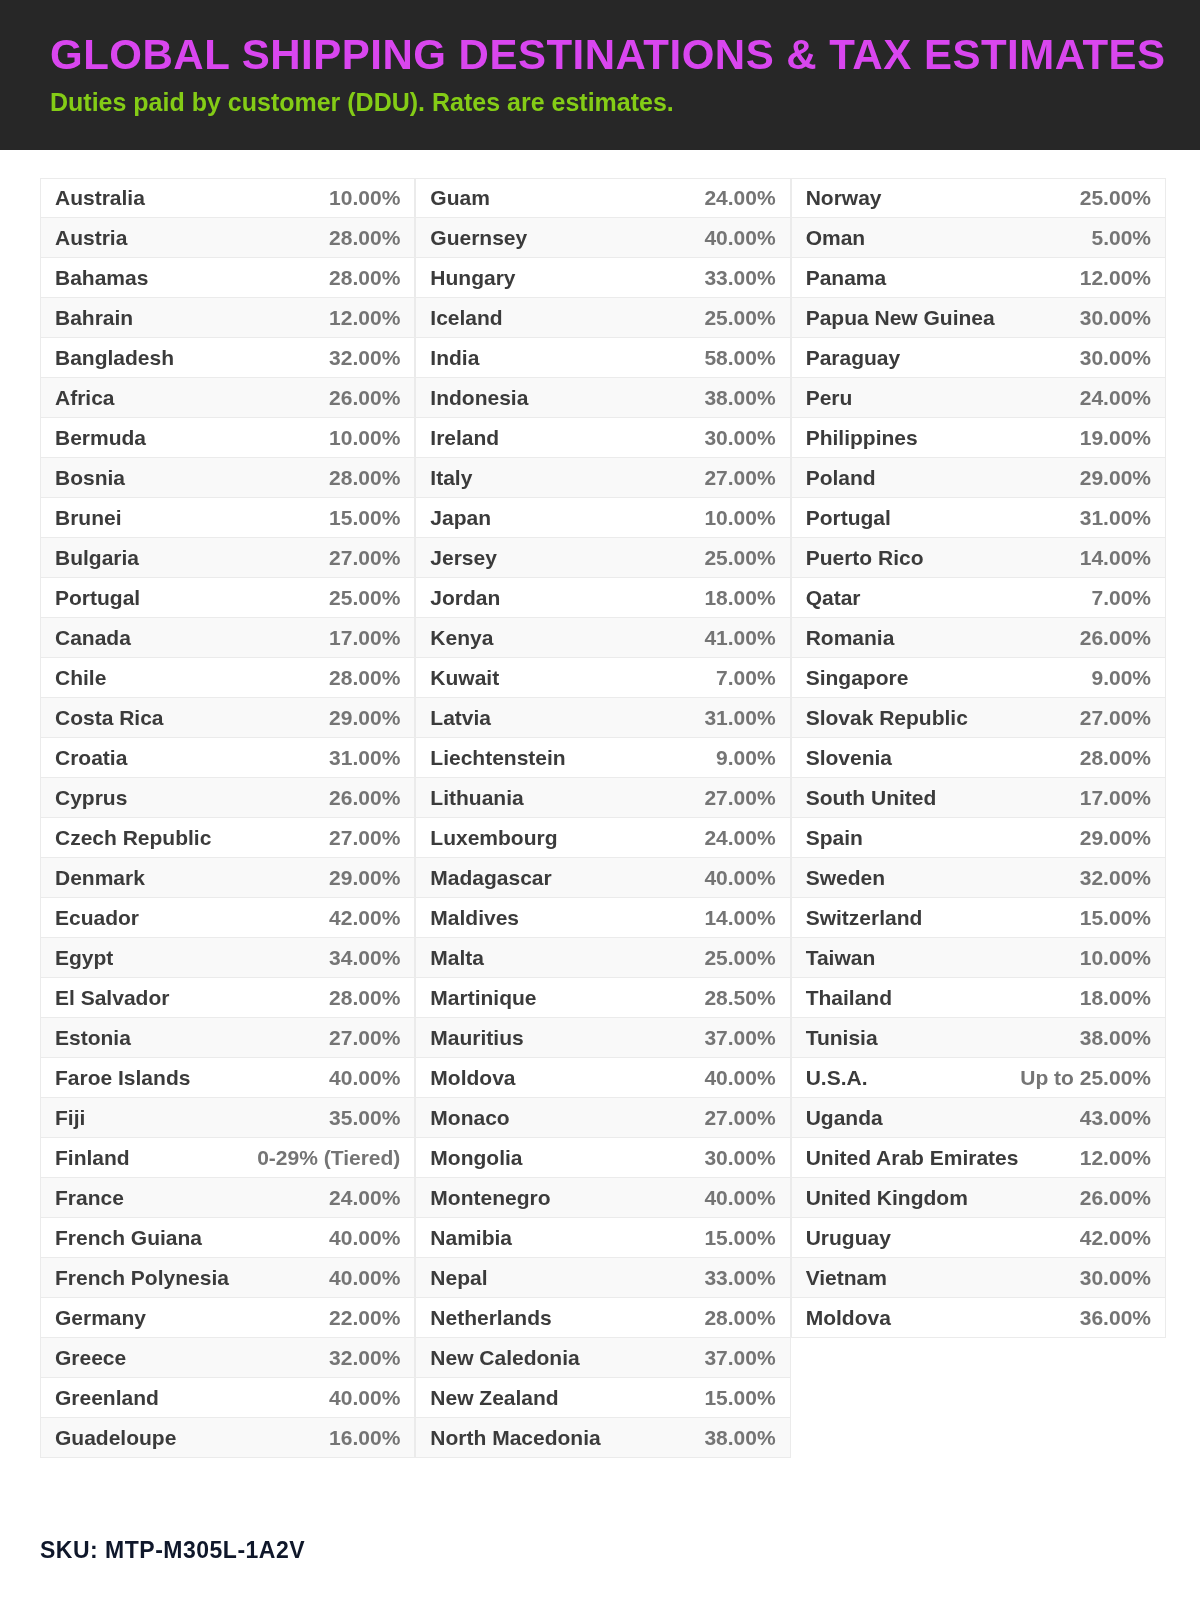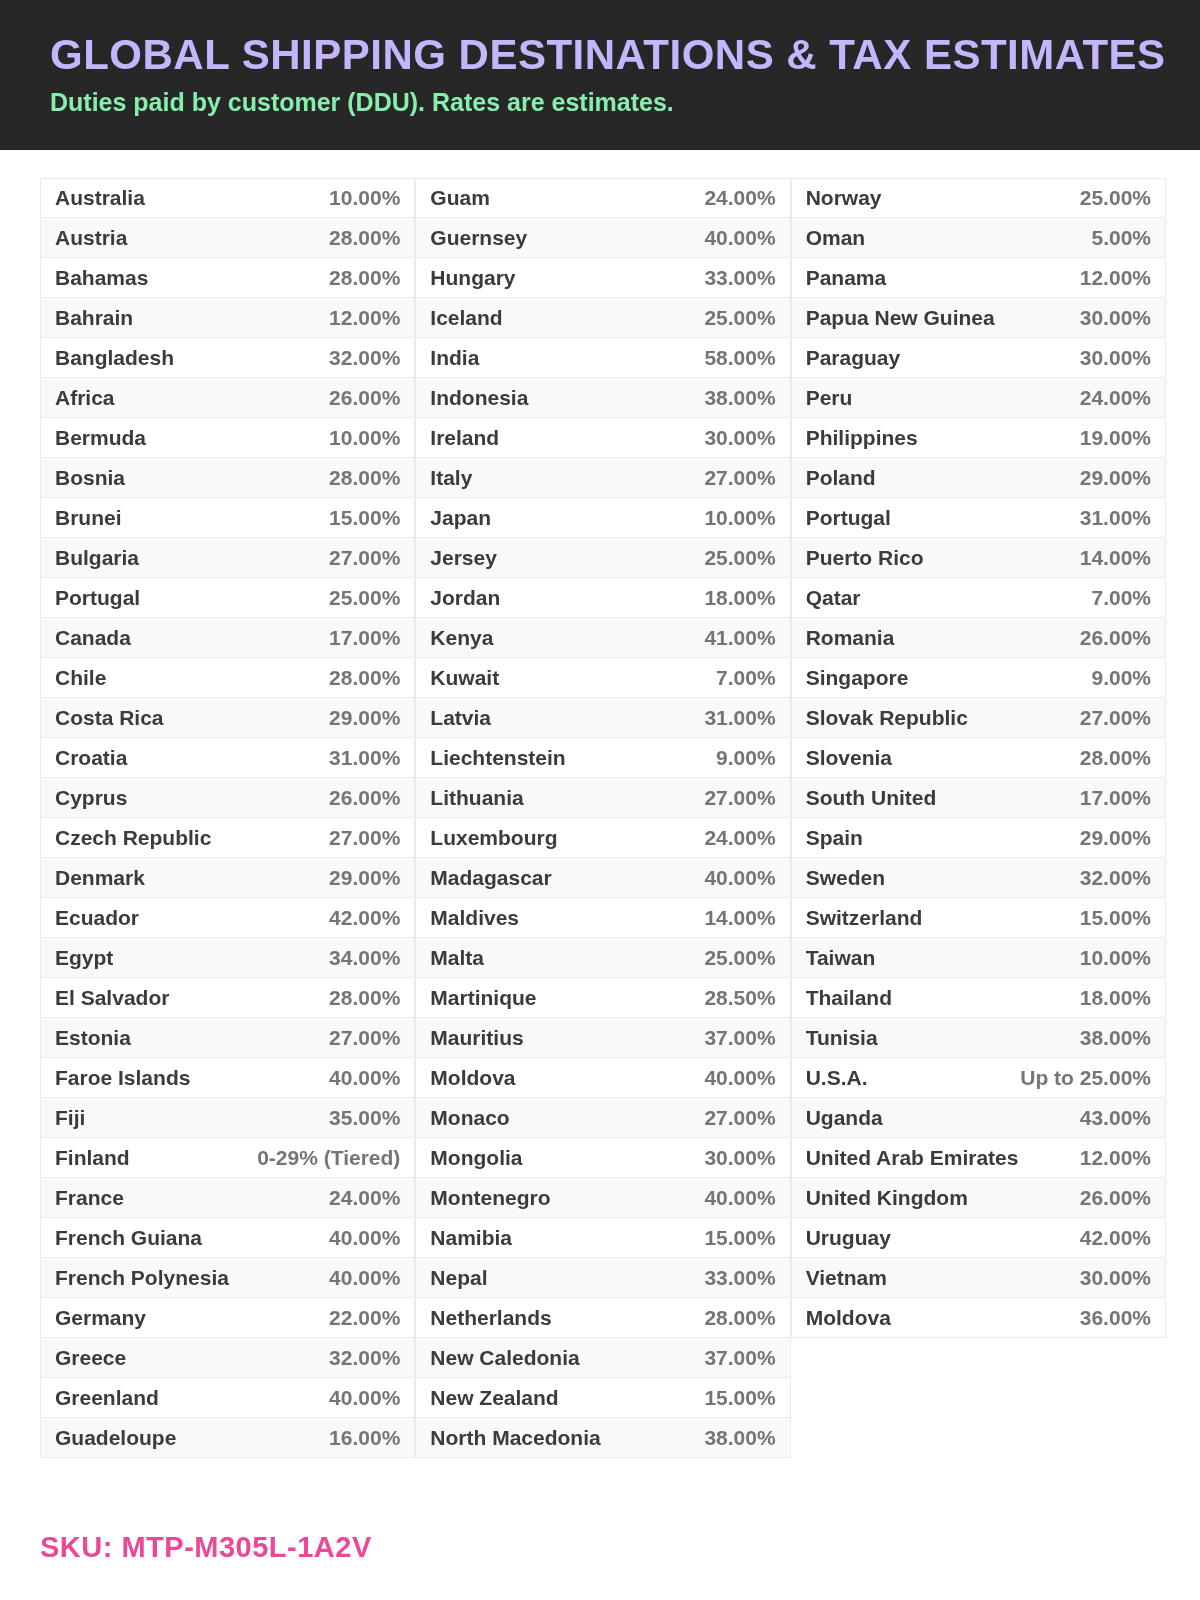--- a/index.html
+++ b/index.html
@@ -12,29 +12,29 @@
   }
   .hero{
     background:#272727;
     height:150px;
     box-sizing:border-box;
     display:flex;flex-direction:column;justify-content:center;
     padding-left:50px;
   }
   .hero h1{
     margin:0;
-    color:#c4b5fd;
+    color:#d946ef;
     font-size:42px;
     font-weight:800;
     letter-spacing:.5px;
     line-height:1.05;
   }
   .hero p{
     margin:10px 0 0 0;
-    color:#86efac;
+    color:#84cc16;
     font-size:25px;
     font-weight:700;
   }
   .table{
     margin:28px 34px 0 40px;
     display:grid;
     grid-template-columns:1fr 1fr 1fr;
     align-items:start;
   }
   .col{display:flex;flex-direction:column;}
@@ -64,21 +64,21 @@
     white-space:nowrap;
   }
   .foot{
     position:absolute;
     left:40px;right:22px;bottom:36px;
     display:flex;
     justify-content:space-between;
     align-items:baseline;
   }
   .brand{font-size:31px;font-weight:800;color:#9e9e9e;letter-spacing:.3px;}
-  .sku{font-size:29px;font-weight:700;color:#ec4899;letter-spacing:.5px;}
+  .sku{font-size:23px;font-weight:700;color:#0f172a;letter-spacing:.5px;}
 </style>
 </head>
 <body>
 
 <header class="hero">
   <h1>GLOBAL SHIPPING DESTINATIONS &amp; TAX ESTIMATES</h1>
   <p>Duties paid by customer (DDU). Rates are estimates.</p>
 </header>
 
 <main class="table">

